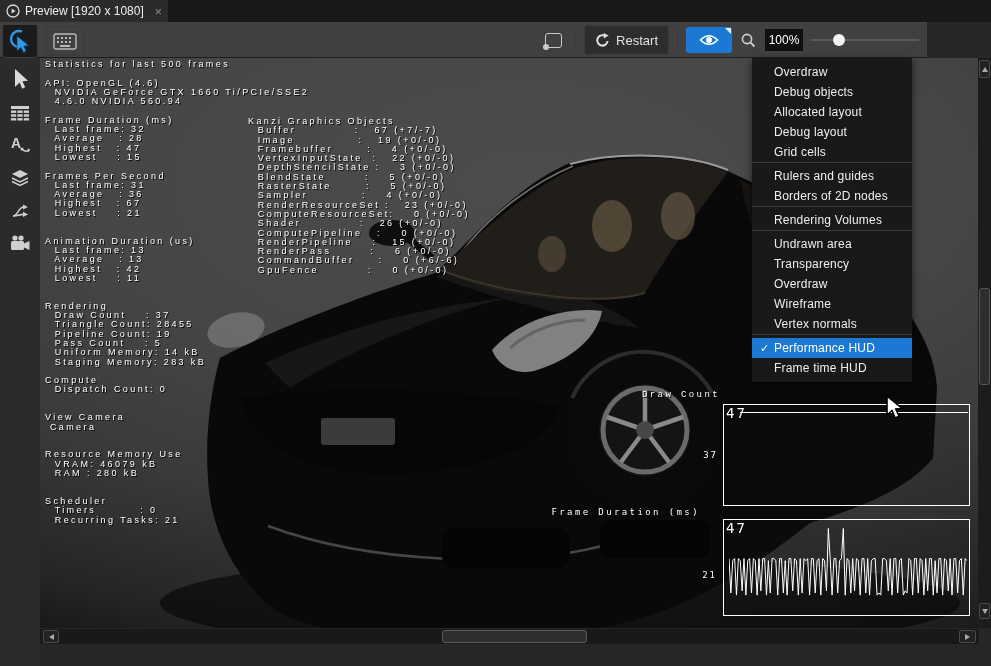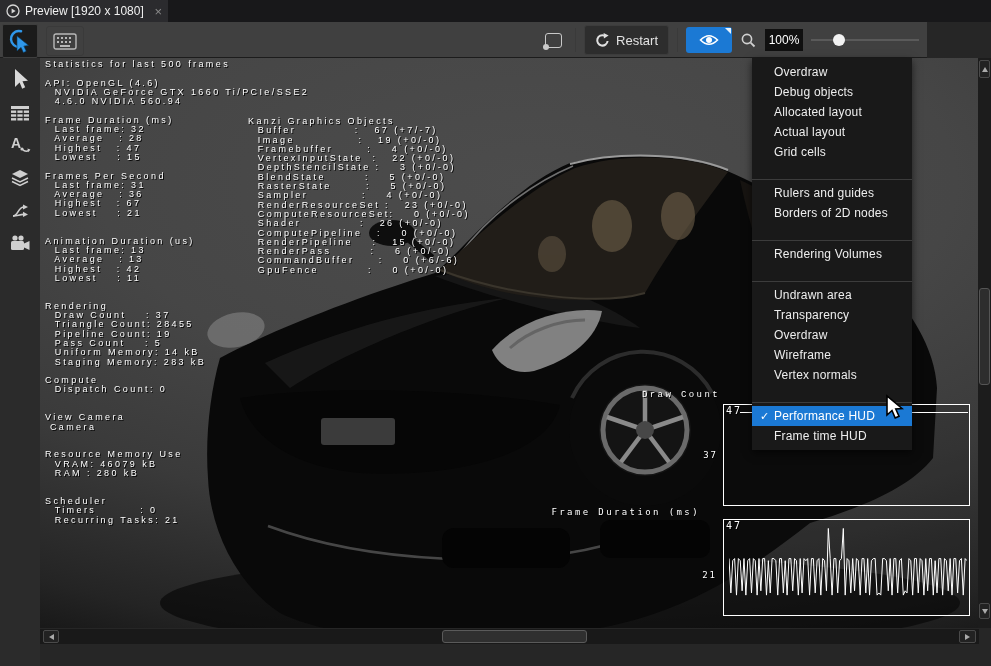--- a/index.html
+++ b/index.html
@@ -30,38 +30,38 @@
   .side-tool{position:absolute;left:0;width:40px;height:30px;display:flex;align-items:center;justify-content:center;}
   
   .viewport{position:absolute;left:40px;top:58px;width:938px;height:570px;overflow:hidden;
             background:radial-gradient(ellipse 120% 95% at 52% 22%, #4c4c4c 0%, #464646 38%, #3a3a3a 62%, #242424 85%, #0e0e0e 100%);}
   .hud{position:absolute;margin:0;color:#ffffff;font-family:Liberation Sans, sans-serif;
        font-size:9px;line-height:9.3px;letter-spacing:2.4px;text-shadow:1px 1px 0 rgba(0,0,0,.95);white-space:pre;}
   .hud-left{left:5px;top:2px;}
   .hud-right{left:208px;top:59px;}
   .graph-title{position:absolute;color:#fff;font-family:"DejaVu Sans Mono",monospace;font-size:9px;letter-spacing:2.4px;text-shadow:1px 1px 0 #000;text-align:right;}
   .graph-box{position:absolute;border:1px solid #ffffff;background:rgba(20,20,20,0.18);box-sizing:border-box;}
-  .graph-max{position:absolute;left:2px;top:0px;color:#fff;font-family:"DejaVu Sans Mono",monospace;font-size:10px;letter-spacing:2px;text-shadow:1px 1px 0 #000;}
+  .graph-max{position:absolute;left:2px;top:0px;color:#fff;font-family:"DejaVu Sans Mono",monospace;font-size:14px;letter-spacing:2px;text-shadow:1px 1px 0 #000;}
   .graph-side{position:absolute;color:#fff;font-family:"DejaVu Sans Mono",monospace;font-size:9px;letter-spacing:2px;text-shadow:1px 1px 0 #000;text-align:right;width:30px;}
   .flatline{position:absolute;left:16px;right:1px;top:7px;height:1px;background:#ffffff;}
   .graph-svg{position:absolute;left:5px;right:2px;top:2px;height:86px;width:calc(100% - 7px);}
   
   .vscroll{position:absolute;left:978px;top:58px;width:13px;height:570px;background:#1c1c1c;}
   .vs-btn{position:absolute;left:1px;width:11px;border:1px solid #4a4a4a;border-radius:2px;box-sizing:border-box;display:flex;align-items:center;justify-content:center;background:#222;}
   .vs-thumb{position:absolute;left:1px;top:230px;width:11px;height:97px;background:#2d2d2d;border:1px solid #555;border-radius:3px;box-sizing:border-box;}
   .hscroll{position:absolute;left:40px;top:629px;width:939px;height:15px;background:#191919;}
   .hs-btn{position:absolute;top:1px;height:13px;border:1px solid #4a4a4a;border-radius:2px;box-sizing:border-box;display:flex;align-items:center;justify-content:center;background:#222;}
   .hs-thumb{position:absolute;left:402px;top:1px;width:145px;height:13px;background:#2f2f2f;border:1px solid #5a5a5a;border-radius:3px;box-sizing:border-box;}
   .tri-up{width:0;height:0;border-left:3.5px solid transparent;border-right:3.5px solid transparent;border-bottom:5px solid #aaa;}
   .tri-down{width:0;height:0;border-left:3.5px solid transparent;border-right:3.5px solid transparent;border-top:5px solid #aaa;}
   .tri-left{width:0;height:0;border-top:3.5px solid transparent;border-bottom:3.5px solid transparent;border-right:5px solid #aaa;}
   .tri-right{width:0;height:0;border-top:3.5px solid transparent;border-bottom:3.5px solid transparent;border-left:5px solid #aaa;}
   
   .menu{position:absolute;left:752px;top:58px;width:160px;background:#191919;padding:4px 0;box-shadow:0 3px 8px rgba(0,0,0,.6);}
-  .menu-group{border-top:1px solid #3c3c3c;margin-top:17px;padding-top:3px;}
+  .menu-group{border-top:1px solid #3c3c3c;margin-top:0;padding-top:3px;}
   .menu-group:first-child{border-top:none;margin-top:0;padding-top:0;}
   .menu-item{height:20px;display:flex;align-items:center;padding:0 8px 0 8px;color:#eeeeee;font-size:12px;letter-spacing:.2px;white-space:nowrap;}
   .menu-item .check{width:14px;font-size:11px;color:#fff;flex:none;}
   .menu-item.active{background:#1b79d4;color:#ffffff;}
   
   .cursor{position:absolute;left:884px;top:394px;}
   .detach-glyph{position:relative;width:15px;height:13px;border:1.5px solid #c9c9c9;border-radius:3px;}
   .detach-glyph::after{content:"";position:absolute;left:-3px;bottom:-3px;width:6px;height:6px;border-radius:50%;background:#c9c9c9;}
 </style>
 </head>
@@ -375,21 +375,21 @@
         <div class="menu-item">
           <span class="check"></span>
           <span>Debug objects</span>
         </div>
         <div class="menu-item">
           <span class="check"></span>
           <span>Allocated layout</span>
         </div>
         <div class="menu-item">
           <span class="check"></span>
-          <span>Actual layout</span>
+          <span>Debug layout</span>
         </div>
         <div class="menu-item">
           <span class="check"></span>
           <span>Grid cells</span>
         </div>
       </div>
       <div class="menu-group">
         <div class="menu-item">
           <span class="check"></span>
           <span>Rulers and guides</span>

